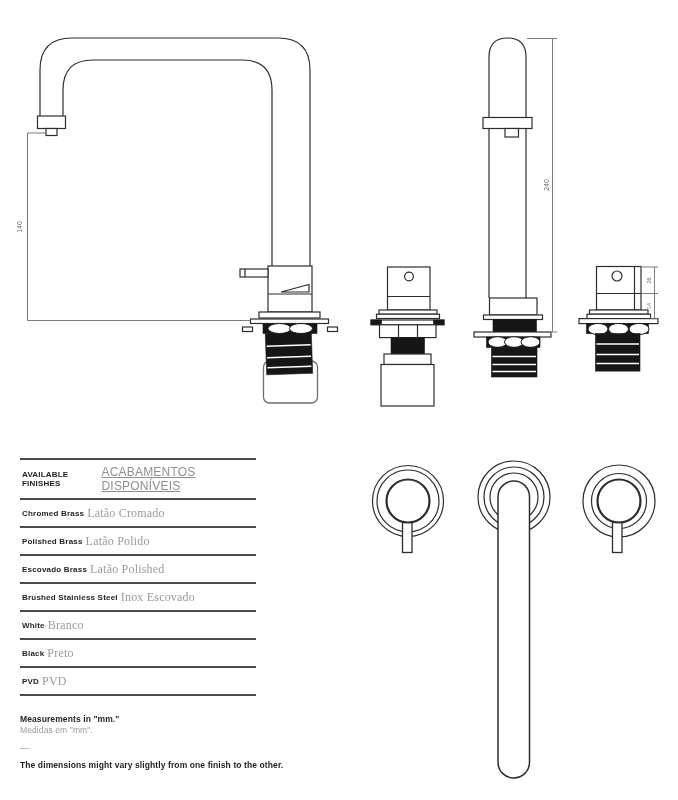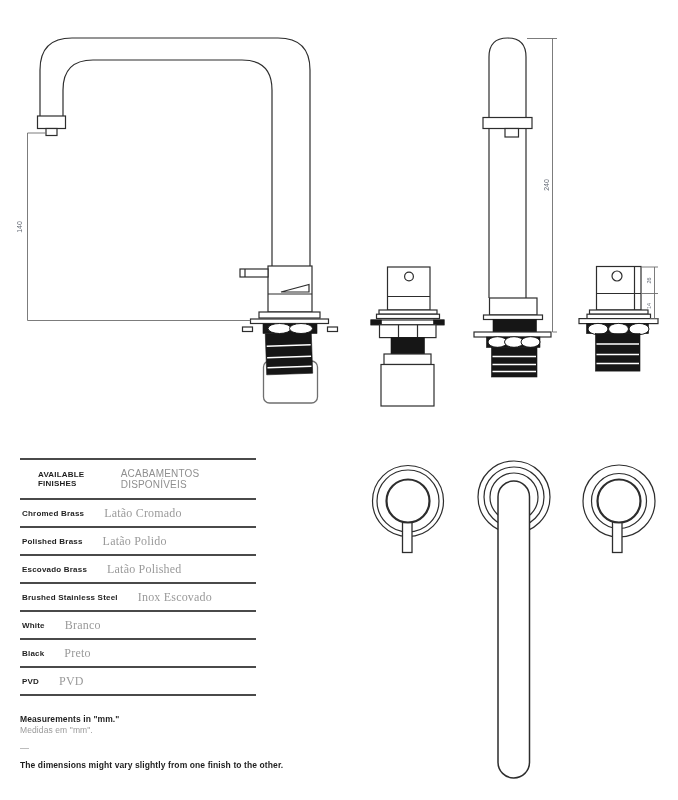--- a/index.html
+++ b/index.html
@@ -10,27 +10,27 @@
   svg{position:absolute;left:0;display:block;}
   #tech-drawing{top:0;}
   #top-view{top:420px;}
 
   
   .finishes{
     position:absolute;left:20px;top:458px;width:236px;
     border-top:2px solid #4a4a4a;border-bottom:2px solid #4a4a4a;
   }
   .fin-header{
-    height:38px;display:flex;align-items:center;gap:4px;padding:0 2px;margin-left:16px;
+    height:38px;display:flex;align-items:center;gap:4px;padding:0 2px;
   }
   .fin-title-en{font-size:8px;font-weight:bold;color:#1f1f1f;letter-spacing:.2px;}
-  .fin-title-pt{font-size:10px;color:#8f8f8f;letter-spacing:.2px;}
+  .fin-title-pt{font-size:12px;color:#8f8f8f;letter-spacing:.2px;text-decoration:underline;}
   .fin-row{
     height:26px;border-top:2px solid #4a4a4a;
-    display:flex;align-items:center;gap:20px;padding:0 2px;
+    display:flex;align-items:center;gap:3px;padding:0 2px;
   }
   .fin-en{font-size:8px;font-weight:bold;color:#1f1f1f;letter-spacing:.2px;white-space:nowrap;}
   .fin-pt{font-size:12px;color:#9a9a9a;letter-spacing:.2px;white-space:nowrap;font-family:Liberation Serif, serif;}
 
   
   .notes{position:absolute;left:20px;top:714px;width:340px;}
   .note-line-en{font-size:8.5px;font-weight:bold;color:#1f1f1f;line-height:11px;letter-spacing:.1px;}
   .note-line-pt{font-size:8.5px;color:#9a9a9a;line-height:11px;letter-spacing:.1px;}
   .note-dash{font-size:9px;color:#9a9a9a;margin:7px 0;line-height:10px;}
 

